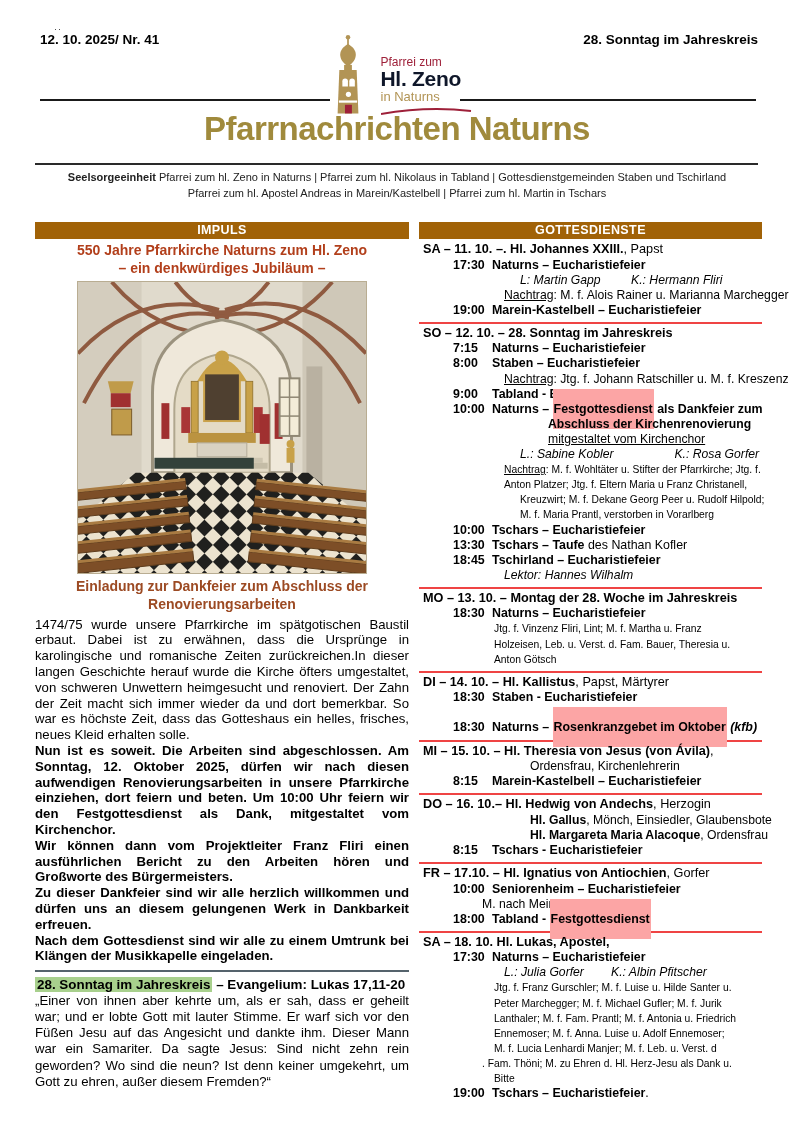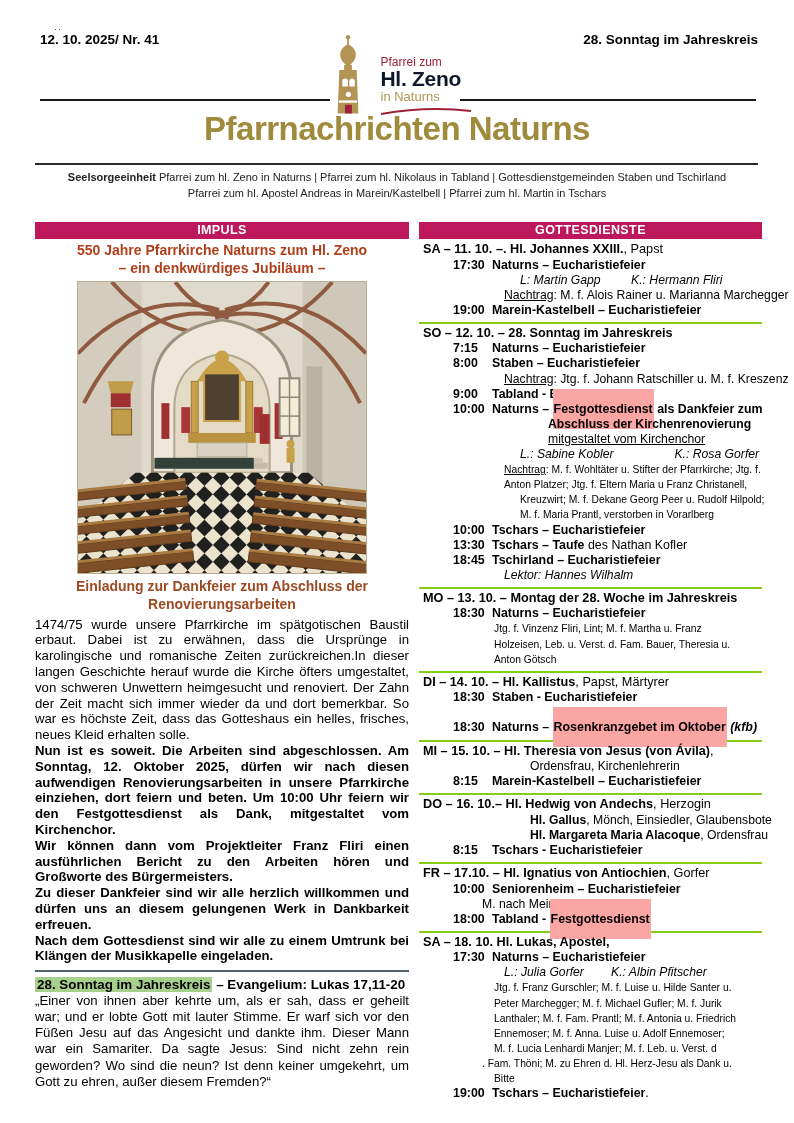--- a/index.html
+++ b/index.html
@@ -20,36 +20,36 @@
   .rule-right{top:99px;right:38px;width:296px;}
   .main-title{position:absolute;top:110px;left:0;right:0;text-align:center;
               font-size:33px;font-weight:bold;color:#a08a3c;letter-spacing:-.5px;}
   .full-rule{top:163px;left:35px;right:36px;position:absolute;height:2px;background:#2a2a2a;}
   .seelsorge{position:absolute;top:170px;left:0;right:0;text-align:center;
              font-size:11px;color:#222;line-height:1.45;}
   .seelsorge b{font-weight:bold;}
   
   .left-col{position:absolute;left:35px;top:222px;width:374px;}
   .right-col{position:absolute;left:419px;top:222px;width:343px;}
-  .section-bar{background:#be185d;color:#fff;font-weight:bold;font-size:12.5px;
+  .section-bar{background:#a16207;color:#fff;font-weight:bold;font-size:12.5px;
                text-align:center;height:17px;line-height:17px;letter-spacing:.4px;}
   
   .jubilee{color:#b23f1b;font-weight:bold;font-size:14px;text-align:center;line-height:1.28;margin-top:3px;}
   .photo-frame{width:290px;height:293px;margin:3px auto 4px;display:block;border:1px solid #b9ad92;box-sizing:border-box;}
   .invitation{color:#9c4a23;font-weight:bold;font-size:14px;text-align:center;line-height:1.28;margin-bottom:3px;}
   .body-text{font-size:13.2px;line-height:15.8px;text-align:justify;margin:0;}
   .body-text.bold{font-weight:bold;}
   .impuls-divider{height:2px;background:#55636c;margin:6px 0 5px;}
   .evangelium-line{font-size:13.4px;font-weight:bold;margin:2px 0 1px;}
   .hl-green{background:#a8d08d;padding:0 2px;}
   .quote{font-size:13.2px;line-height:16.1px;text-align:justify;margin:1px 0 0;}
   
   .days{margin-top:2px;}
   .day{padding:1px 0 2px;}
-  .day + .day{border-top:2px solid #84cc16;margin-top:2px;padding-top:2px;}
+  .day + .day{border-top:2px solid #ef4444;margin-top:2px;padding-top:2px;}
   .day-title{font-size:12.7px;line-height:15.5px;white-space:nowrap;padding-left:4px;}
   .line{font-size:10.3px;line-height:15.1px;white-space:nowrap;margin-left:27px;}
   .line.timed{display:flex;font-size:12.4px;}
   .time{font-weight:bold;flex:none;width:46px;padding-left:7px;box-sizing:border-box;}
   .content{font-weight:bold;}
   .lg{font-size:12.2px;}
   .b{font-weight:bold;} .n{font-weight:normal;} .i{font-style:italic;font-weight:normal;}
   .bi{font-weight:bold;font-style:italic;}
   .u{font-weight:normal;text-decoration:underline;}
   .hl{background:#fca5a5;font-weight:bold;padding:13px 1px;}

